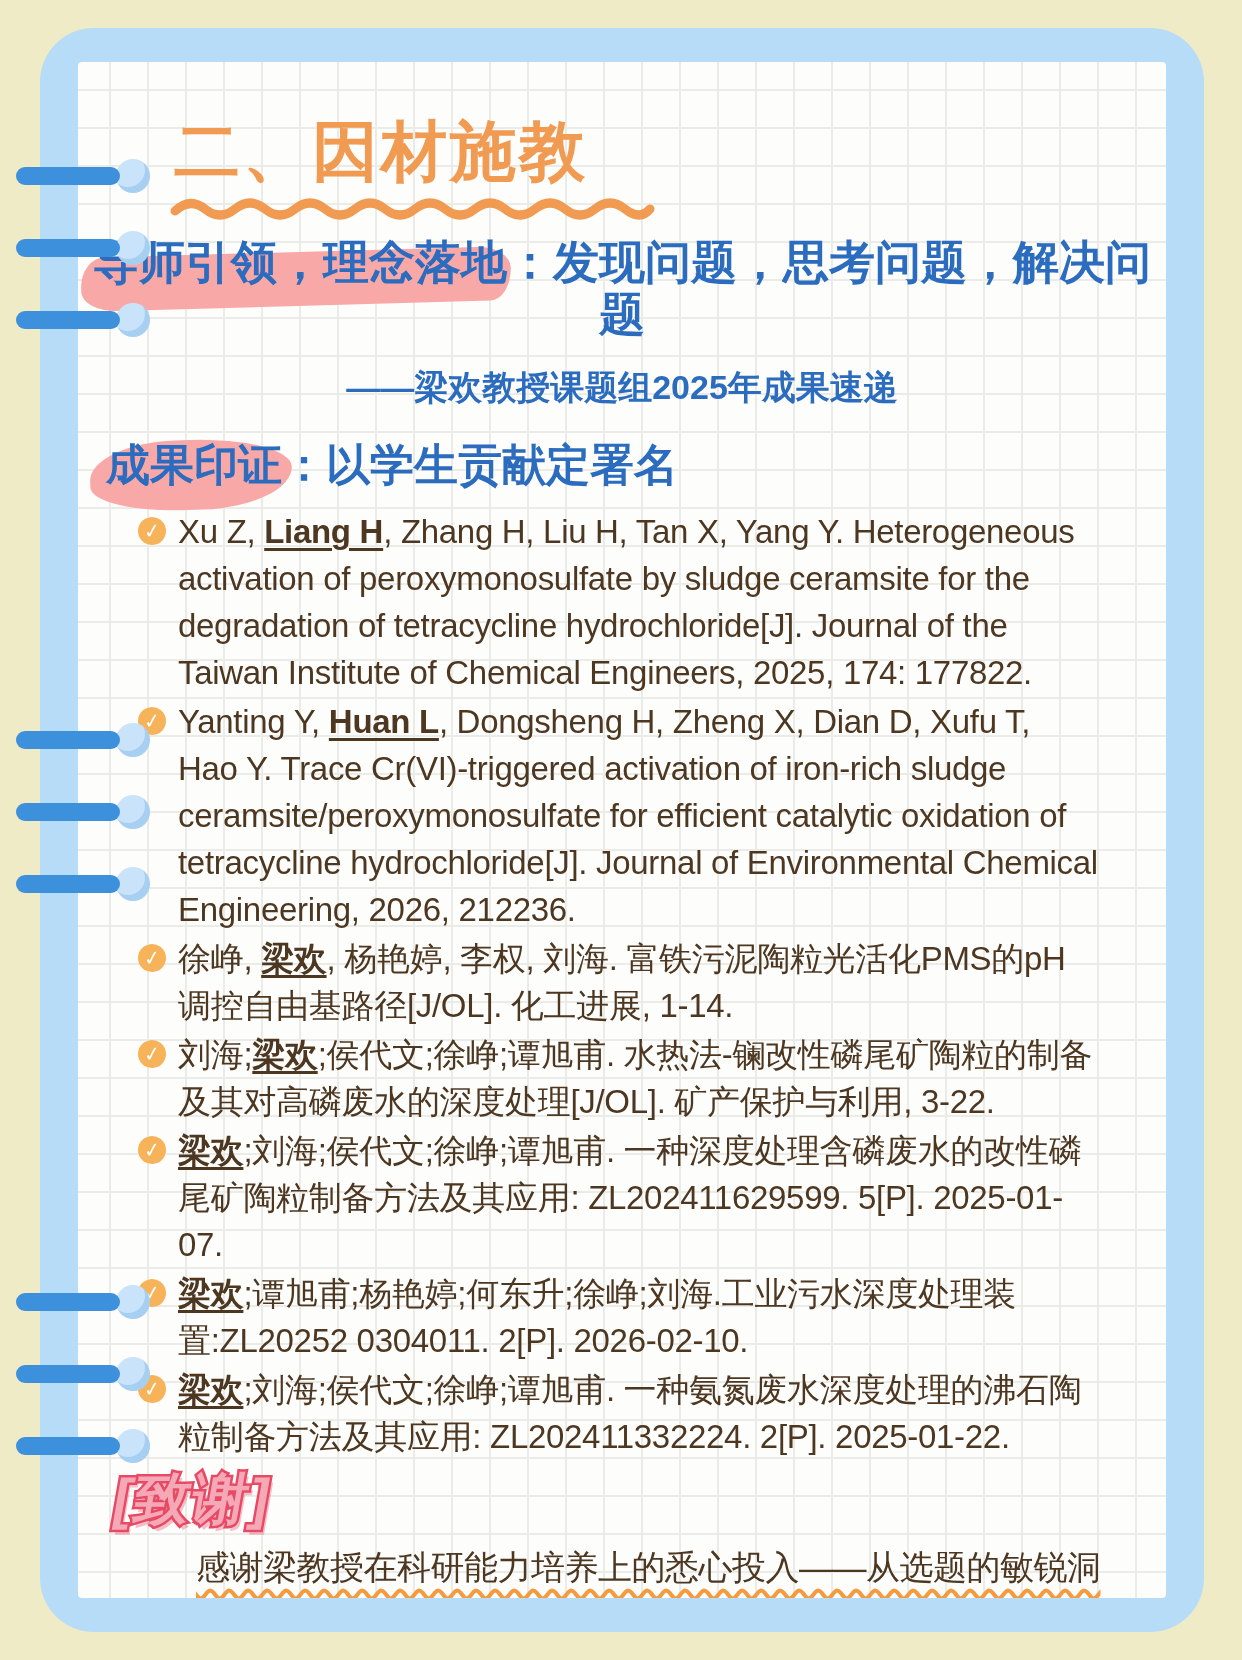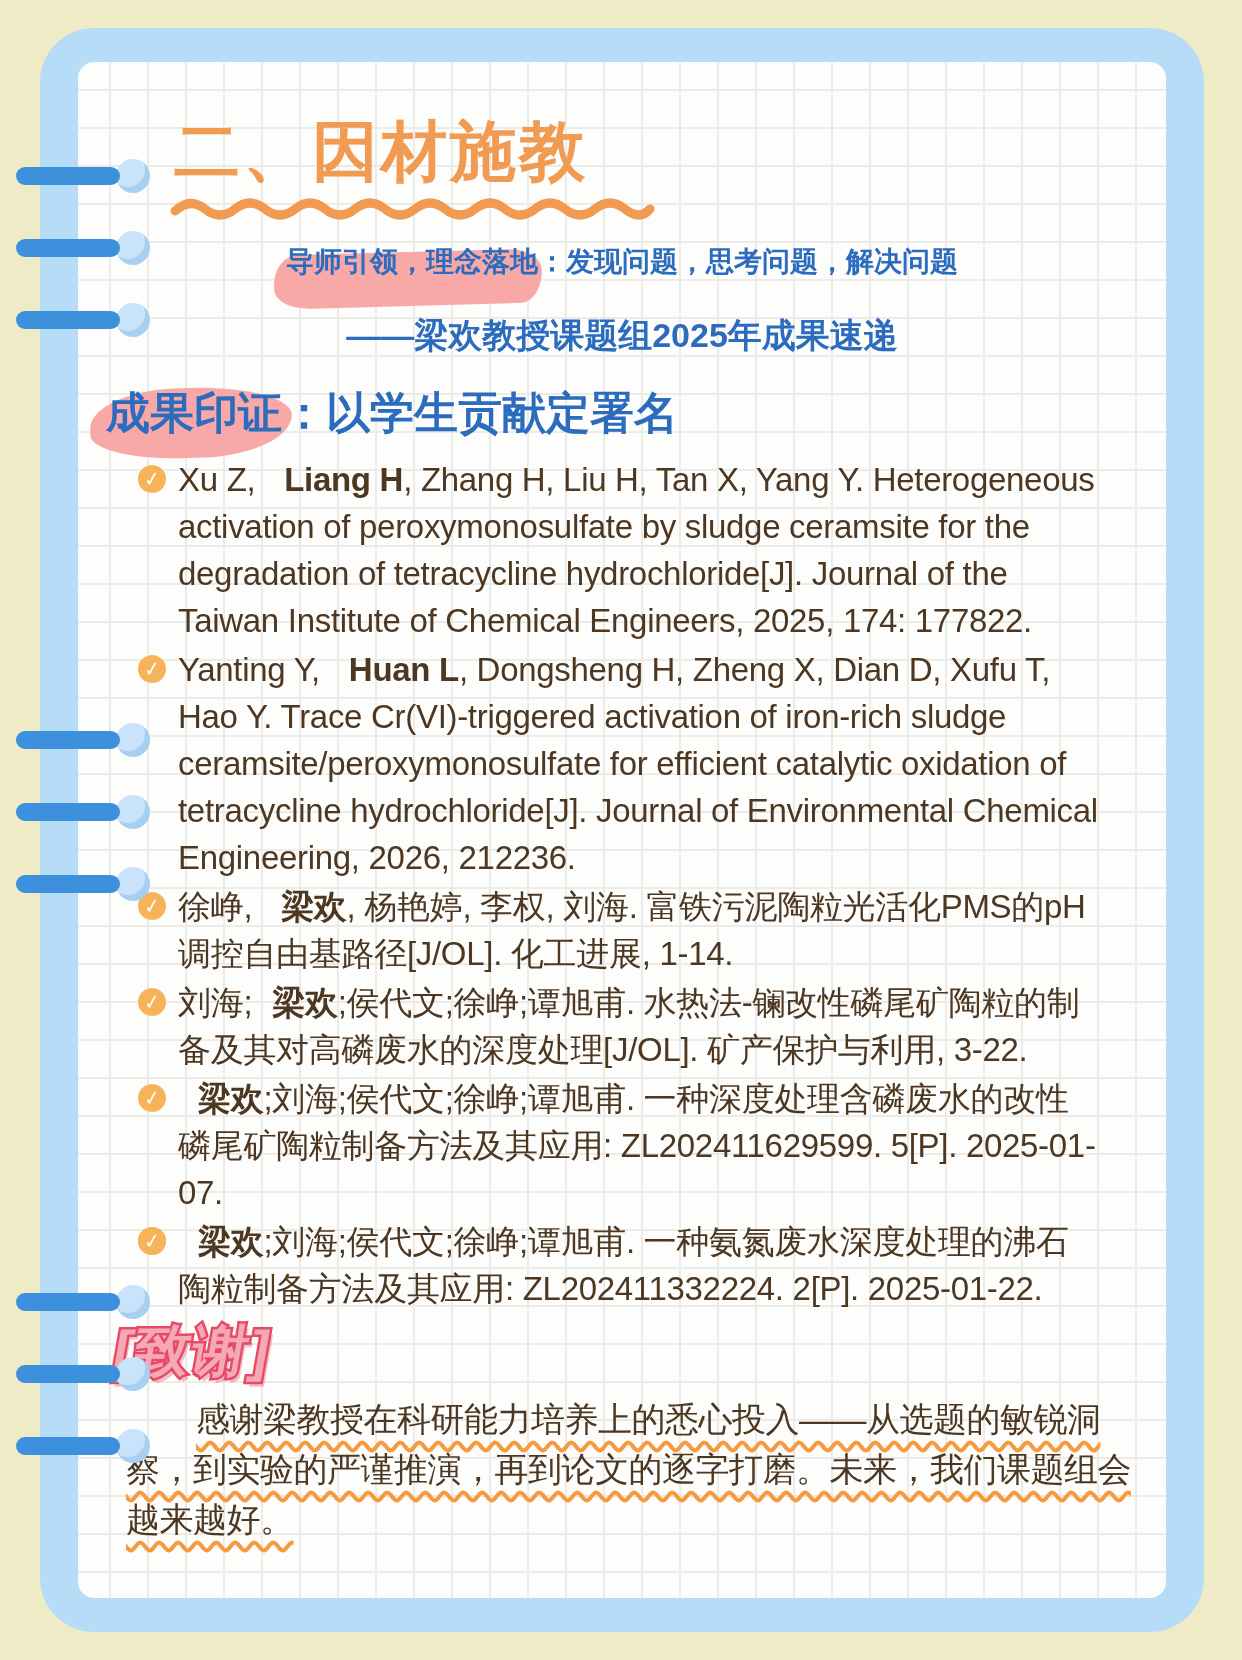--- a/index.html
+++ b/index.html
@@ -7,35 +7,35 @@
   body{
     width:1242px;height:1660px;position:relative;overflow:hidden;
     background:var(--outer-bg,#eeebc6);
     font-family:"Liberation Sans","DejaVu Sans",sans-serif;
   }
   .frame{
     position:absolute;left:40px;top:28px;width:1164px;height:1604px;
     background:var(--frame-blue,#b7dcf8);border-radius:54px;
   }
   .page{
-    position:absolute;left:38px;top:34px;width:1088px;height:1536px;border-radius:16px;
+    position:absolute;left:38px;top:34px;width:1088px;height:1536px;border-radius:4px;
     background-color:var(--page-bg,#fdfdfc);
     background-image:
       linear-gradient(var(--grid-line,#ebebe8) 2px,transparent 2px),
       linear-gradient(90deg,var(--grid-line,#ebebe8) 2px,transparent 2px);
     background-size:38px 38px;background-position:-7px -11px;
     overflow:hidden;
   }
   .title{
     margin:50px 0 0 96px;font-size:66px;line-height:78px;font-weight:800;
     color:var(--title-orange,#f09a52);letter-spacing:3px;
   }
   .title-wave{display:block;margin:4px 0 0 92px;}
   .sub1{
-    margin-top:14px;text-align:center;font-size:28px;line-height:52px;font-weight:800;
+    margin-top:14px;text-align:center;font-size:46px;line-height:52px;font-weight:800;
     color:var(--blue-text,#2b6cbe);
   }
   .hl-pink{position:relative;z-index:0;display:inline-block;}
   .hl-pink::before{
     content:"";position:absolute;z-index:-1;left:-12px;right:-4px;top:16px;bottom:-18px;
     background:var(--pink-highlight,#f9a8a8);
     border-radius:30px 40px 26px 44px/36px 26px 40px 24px;
     transform:rotate(-1.6deg);
   }
   .sub2{
@@ -57,21 +57,21 @@
     list-style:none;margin:16px 68px 0 66px;padding:0;
     color:var(--body-brown,#4d3721);font-size:33px;line-height:47px;
     letter-spacing:-0.3px;
   }
   .pub{position:relative;padding-left:34px;margin:0 0 2px 0;}
   .check{
     position:absolute;left:-6px;top:9px;width:28px;height:28px;border-radius:50%;
     background:var(--check-orange,#f7b35a);color:#ffffff;font-size:20px;line-height:28px;
     text-align:center;font-weight:bold;transform:rotate(-8deg);
   }
-  .em{font-weight:800;text-decoration-thickness:3px;text-underline-offset:5px;padding-left:20px;}
+  .em{font-weight:800;text-decoration:underline;text-decoration-thickness:3px;text-underline-offset:5px;}
   .thanks-title{
     margin:6px 0 0 36px;display:inline-block;font-size:56px;line-height:62px;font-weight:900;
     color:var(--thanks-pink-fill,#f5a8b5);
     -webkit-text-stroke:5px var(--thanks-pink-outline,#e84a66);
     paint-order:stroke fill;
     transform:skewX(-10deg);
     text-shadow:4px 5px 0 rgba(232,74,102,.35);
     letter-spacing:2px;
   }
   .thanks-body{
@@ -111,21 +111,21 @@
     <div class="sub2">——梁欢教授课题组2025年成果速递</div>
 
     <h2 class="section-heading"><span class="hl-blob">成果印证</span><span>：以学生贡献定署名</span></h2>
 
     <ul class="pubs">
         <li class="pub"><span class="check">✓</span><span><span>Xu Z, </span><span class="em">Liang H</span><span>, Zhang H, Liu H, Tan X, Yang Y. Heterogeneous activation of peroxymonosulfate by sludge ceramsite for the degradation of tetracycline hydrochloride[J]. Journal of the Taiwan Institute of Chemical Engineers, 2025, 174: 177822.</span></span></li>
         <li class="pub"><span class="check">✓</span><span><span>Yanting Y, </span><span class="em">Huan L</span><span>, Dongsheng H, Zheng X, Dian D, Xufu T, Hao Y. Trace Cr(VI)-triggered activation of iron-rich sludge ceramsite/peroxymonosulfate for efficient catalytic oxidation of tetracycline hydrochloride[J]. Journal of Environmental Chemical Engineering, 2026, 212236.</span></span></li>
         <li class="pub"><span class="check">✓</span><span><span>徐峥, </span><span class="em">梁欢</span><span>, 杨艳婷, 李权, 刘海. 富铁污泥陶粒光活化PMS的pH调控自由基路径[J/OL]. 化工进展, 1-14.</span></span></li>
         <li class="pub"><span class="check">✓</span><span><span>刘海;</span><span class="em">梁欢</span><span>;侯代文;徐峥;谭旭甫. 水热法-镧改性磷尾矿陶粒的制备及其对高磷废水的深度处理[J/OL]. 矿产保护与利用, 3-22.</span></span></li>
         <li class="pub"><span class="check">✓</span><span><span class="em">梁欢</span><span>;刘海;侯代文;徐峥;谭旭甫. 一种深度处理含磷废水的改性磷尾矿陶粒制备方法及其应用: ZL202411629599. 5[P]. 2025-01-07.</span></span></li>
-        <li class="pub"><span class="check">✓</span></li>
+        <li class="pub"><span class="check">✓</span><span><span class="em">梁欢</span><span>;谭旭甫;杨艳婷;何东升;徐峥;刘海.工业污水深度处理装置:ZL20252 0304011. 2[P]. 2026-02-10.</span></span></li>
         <li class="pub"><span class="check">✓</span><span><span class="em">梁欢</span><span>;刘海;侯代文;徐峥;谭旭甫. 一种氨氮废水深度处理的沸石陶粒制备方法及其应用: ZL202411332224. 2[P]. 2025-01-22.</span></span></li>
       </ul>
 
     <div class="thanks-title">[致谢]</div>
 
     <p class="thanks-body">感谢梁教授在科研能力培养上的悉心投入——从选题的敏锐洞察，到实验的严谨推演，再到论文的逐字打磨。未来，我们课题组会越来越好。</p>
   </div>
 </div>
 
 <div class="ring" style="top:158px">

